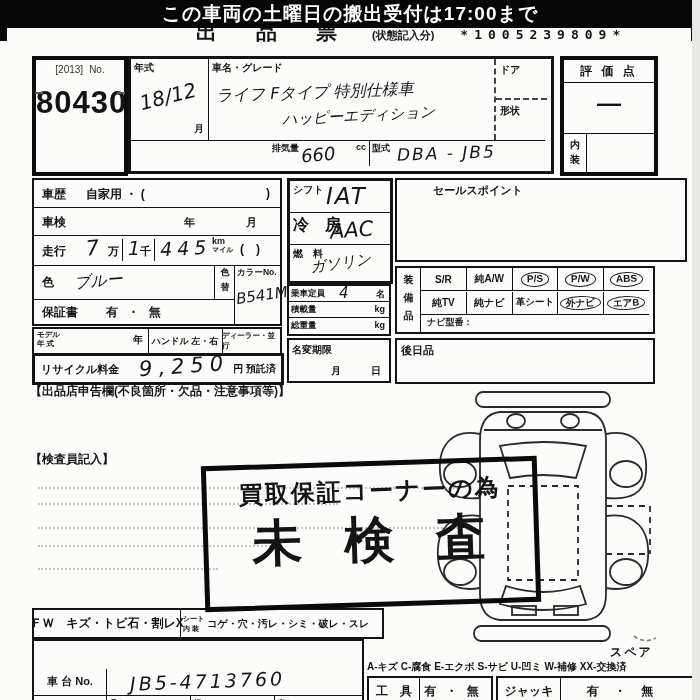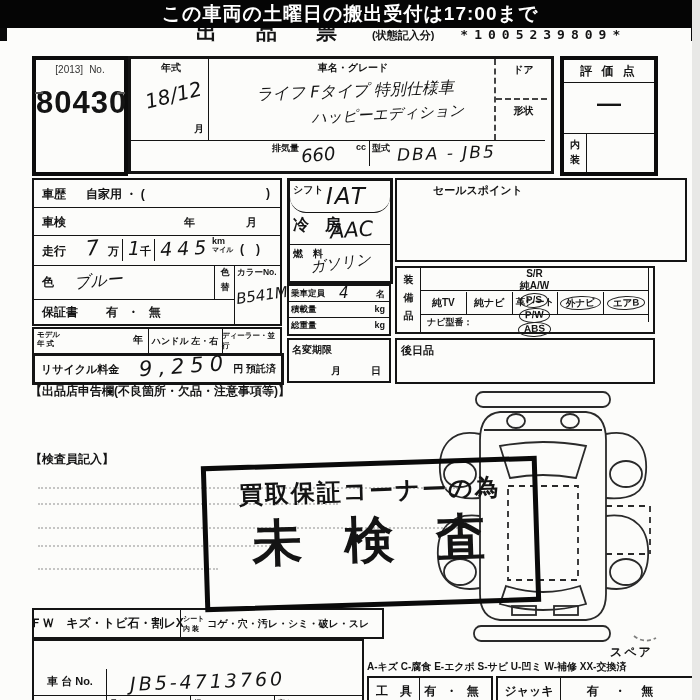--- a/index.html
+++ b/index.html
@@ -45,21 +45,21 @@
   <div class="box b4" style="left:32px;top:56px;width:88px;height:112px;">
     <div style="display:flex;justify-content:center;gap:6px;margin-top:4px;font-size:10px;color:#333;">
       <span>[2013]</span>
       <span>No.</span>
     </div>
     <div class="abs" style="left:-1px;top:32px;width:8px;border-top:2px solid #555;"></div>
     <div class="abs" style="right:-1px;top:32px;width:8px;border-top:2px solid #555;"></div>
     <div style="text-align:center;margin-top:10px;font-size:31px;font-weight:600;letter-spacing:1px;">80430</div>
   </div>
 
-  <div class="box b3" style="left:128px;top:56px;width:420px;height:112px;text-align:center;">
+  <div class="box b3" style="left:128px;top:56px;width:420px;height:112px;">
 
     <div class="abs" style="left:0;top:0;width:77px;height:81px;border-right:1.8px solid #141414;">
       <div class="lbl" style="font-size:10px;margin:2px 0 0 3px;">年式</div>
       <div class="hw" style="font-size:20px;margin:8px 0 0 8px;transform:rotate(-14deg);">18/12</div>
       <span class="lbl abs" style="right:4px;bottom:4px;font-size:10px;">月</span>
     </div>
 
     <div class="abs" style="left:77px;top:0;width:286px;height:81px;">
       <div class="lbl" style="font-size:10px;margin:2px 0 0 4px;">車名・グレード</div>
       <div class="hw" style="font-size:16px;margin:6px 0 0 8px;transform:rotate(-2deg);">ライフ Fタイプ 特別仕様車</div>
@@ -163,21 +163,21 @@
 
   <div class="box b3" style="left:32px;top:353px;width:246px;height:26px;">
     <span class="lbl" style="font-size:11px;position:absolute;left:6px;top:6px;">リサイクル料金</span>
     <span class="hw" style="font-size:21px;position:absolute;left:104px;top:-2px;letter-spacing:6px;transform:rotate(-4deg);">9,250</span>
     <span class="lbl" style="font-size:10px;position:absolute;right:5px;top:6px;">円 預託済</span>
   </div>
 
   <div class="abs lbl" style="left:30px;top:383px;font-size:12px;">【出品店申告欄(不良箇所・欠品・注意事項等)】</div>
 
   <div class="box b3" style="left:287px;top:178px;width:100px;height:100px;">
-    <div style="position:relative;height:31px;border-bottom:1.5px solid #141414;border-radius:16px;">
+    <div style="position:relative;height:31px;border-bottom:1.5px solid #141414;">
       <span class="lbl" style="font-size:10px;position:absolute;left:3px;top:2px;">シフト</span>
       <span class="hw" style="font-size:23px;position:absolute;left:36px;top:2px;letter-spacing:2px;">IAT</span>
     </div>
     <div style="position:relative;height:31px;border-bottom:1.5px solid #141414;">
       <span class="lbl" style="font-size:16px;position:absolute;left:3px;top:2px;">冷　房</span>
       <span class="hw" style="font-size:21px;position:absolute;left:40px;top:5px;transform:rotate(-4deg);">AAC</span>
     </div>
     <div style="position:relative;height:31px;">
       <span class="lbl" style="font-size:10px;position:absolute;left:3px;top:2px;">燃　料</span>
       <span class="hw" style="font-size:15px;position:absolute;left:20px;top:9px;transform:rotate(-8deg);">ガソリン</span>
@@ -209,21 +209,21 @@
   <div class="box b2" style="left:395px;top:178px;width:256px;height:80px;padding-left:32px;">
     <div class="lbl" style="font-size:11px;margin:3px 0 0 4px;">セールスポイント</div>
   </div>
 
   <div class="box b2" style="left:395px;top:266px;width:256px;height:64px;">
     <div class="abs" style="left:0;top:0;width:24px;height:100%;border-right:1.5px solid #141414;text-align:center;font-size:10px;font-weight:700;line-height:1.8;padding-top:3px;box-sizing:border-box;">
       <div>装</div>
       <div>備</div>
       <div>品</div>
     </div>
-    <div class="abs" style="left:24px;top:0;width:228px;height:22px;border-bottom:1.5px solid #141414;display:flex;flex-direction:column;">
+    <div class="abs" style="left:24px;top:0;width:228px;height:22px;border-bottom:1.5px solid #141414;display:flex;">
       <div class="cellmid" style="flex:1;border-right:1.5px solid #141414;font-size:10px;font-weight:700;">S/R</div>
       <div class="cellmid" style="flex:1;border-right:1.5px solid #141414;font-size:10px;font-weight:700;">純A/W</div>
       <div class="cellmid" style="flex:1;border-right:1.5px solid #141414;">
           <span class="circled" style="font-size:10px;font-weight:700;">P/S</span>
         </div>
       <div class="cellmid" style="flex:1;border-right:1.5px solid #141414;">
           <span class="circled" style="font-size:10px;font-weight:700;">P/W</span>
         </div>
       <div class="cellmid" style="flex:1;">
           <span class="circled" style="font-size:10px;font-weight:700;">ABS</span>

